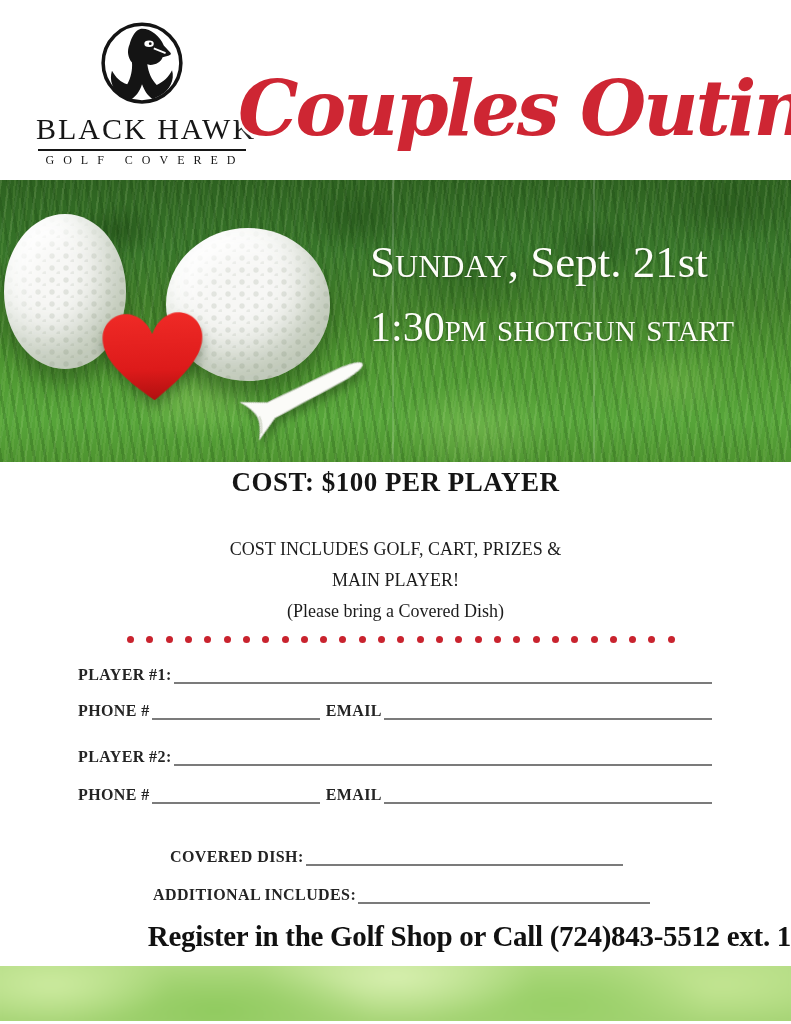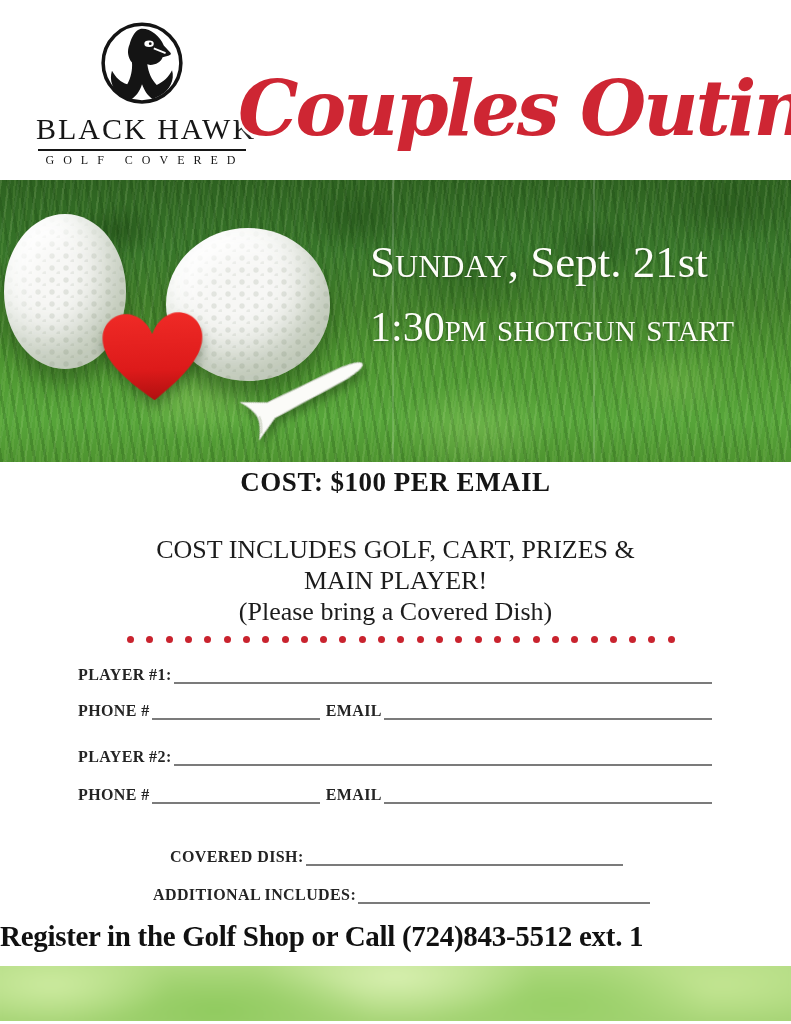--- a/index.html
+++ b/index.html
@@ -58,41 +58,41 @@
   .hero-text { position:absolute; left:370px; top:56px; z-index:4; color:#fdfdf8;
     font-family:"Liberation Serif", serif; text-shadow:0 1px 3px rgba(10,30,5,0.35); white-space:nowrap; }
   .hero-line1 { font-size:45px; }
   .hero-line2 { font-size:42px; margin-top:15px; }
   .sc { font-variant:small-caps; }
 
   
   .cost-heading { position:absolute; left:0; top:467px; width:791px; text-align:center;
     font-family:"Liberation Serif", serif; font-weight:bold; font-size:27px; color:#151515; letter-spacing:0.5px; }
   .includes { position:absolute; left:0; top:534px; width:791px; text-align:center;
-    font-family:"Liberation Serif", serif; font-size:26px; color:#1c1c1c; line-height:31px; }
+    font-family:"Liberation Serif", serif; font-size:18px; color:#1c1c1c; line-height:31px; }
 
   .divider { position:absolute; left:127px; top:636px; width:548px; display:flex; justify-content:space-between; }
   .dot { width:7px; height:7px; border-radius:50%; background:var(--dot-red); }
 
   
   .frow { position:absolute; display:flex; align-items:flex-end; font-family:"Liberation Serif", serif;
     font-weight:bold; font-size:16px; color:#242424; letter-spacing:0.4px; }
   .fline { border-bottom:2px solid var(--line-gray); height:14px; }
   .grow { flex:1; }
   .lab { white-space:nowrap; padding-right:2px; }
   .row-p1 { left:78px; top:666px; width:634px; }
   .row-c1 { left:78px; top:702px; width:634px; }
   .row-p2 { left:78px; top:748px; width:634px; }
   .row-c2 { left:78px; top:786px; width:634px; }
   .phone-line { width:168px; }
   .email-lab { margin-left:6px; }
   .row-dish { left:170px; top:848px; width:453px; }
   .row-req  { left:153px; top:886px; width:497px; }
 
-  .register { position:absolute; left:0; top:920px; width:791px; text-align:left;
+  .register { position:absolute; left:0; top:920px; width:791px; text-align:right;
     font-family:"Liberation Serif", serif; font-weight:bold; font-size:29px; letter-spacing:-0.3px; color:#111; }
 
   
   .bottom-grass { position:absolute; left:0; top:966px; width:791px; height:55px; overflow:hidden; }
   .bottom-grass-inner { position:absolute; inset:-14px; filter:blur(7px);
     background:
       radial-gradient(120px 40px at 8% 40%, #cdeba0, transparent),
       radial-gradient(160px 50px at 28% 70%, #8fca5e, transparent),
       radial-gradient(140px 45px at 50% 30%, #d8f0b0, transparent),
       radial-gradient(150px 50px at 70% 62%, #97cf66, transparent),
@@ -146,21 +146,21 @@
     <div class="hero-text">
       <div class="hero-line1">
         <span class="sc">Sunday</span><span>, Sept. 21st</span>
       </div>
       <div class="hero-line2">
         <span>1:30</span><span class="sc">pm shotgun start</span>
       </div>
     </div>
   </div>
 
-  <div class="cost-heading">COST: $100 PER EMAIL</div>
+  <div class="cost-heading">COST: $100 PER PLAYER</div>
   <div class="includes">
     <div>COST INCLUDES GOLF, CART, PRIZES &amp;</div>
     <div>MAIN PLAYER!</div>
     <div>(Please bring a Covered Dish)</div>
   </div>
 
   <div class="divider">
       <span class="dot"></span>
       <span class="dot"></span>
       <span class="dot"></span>

